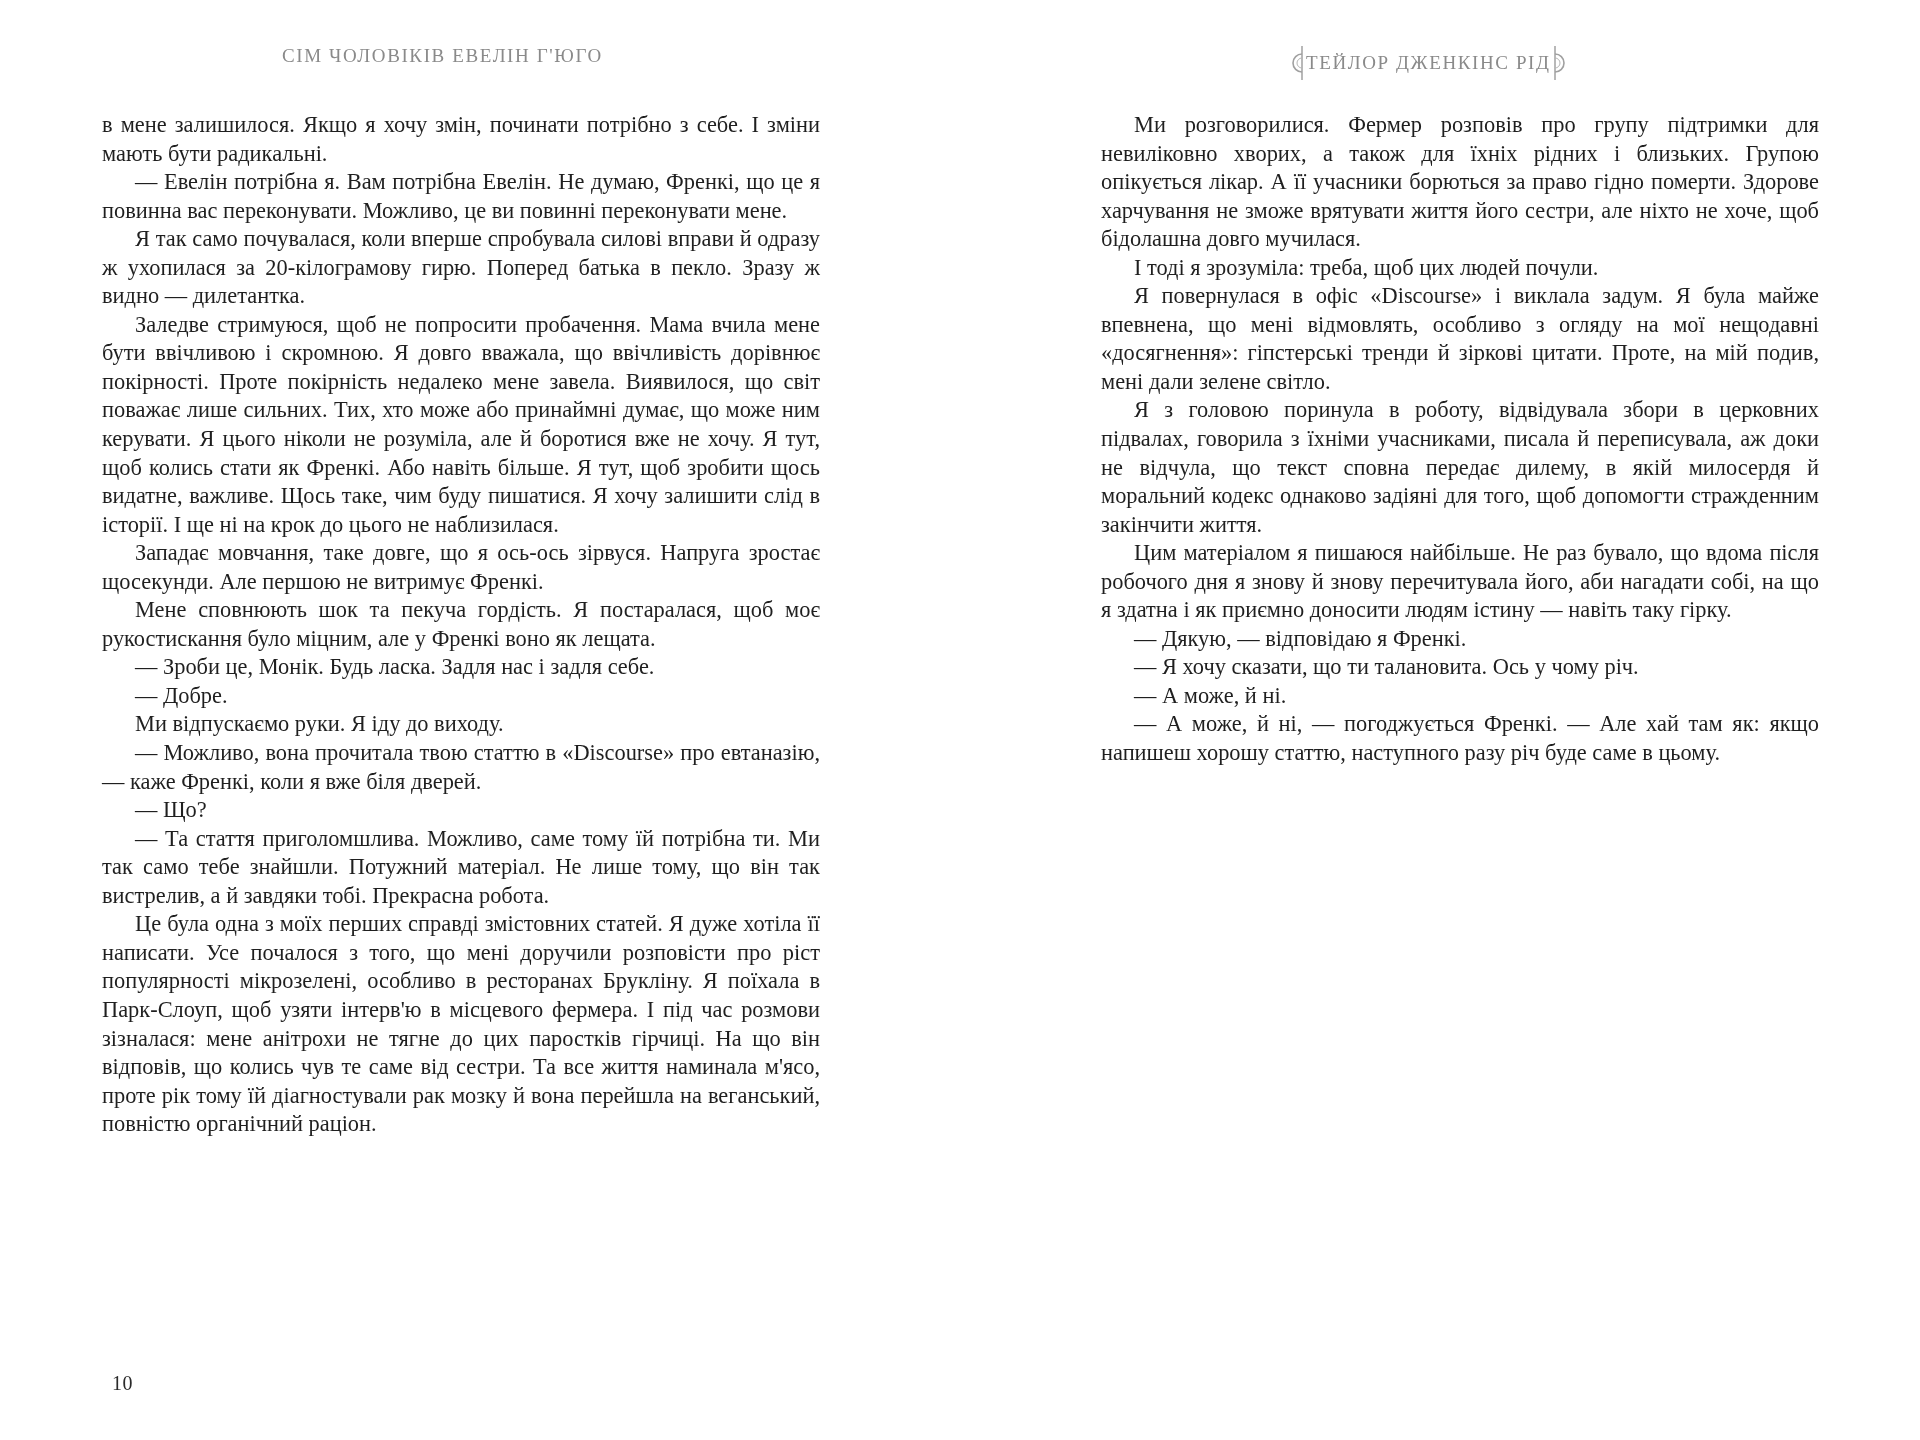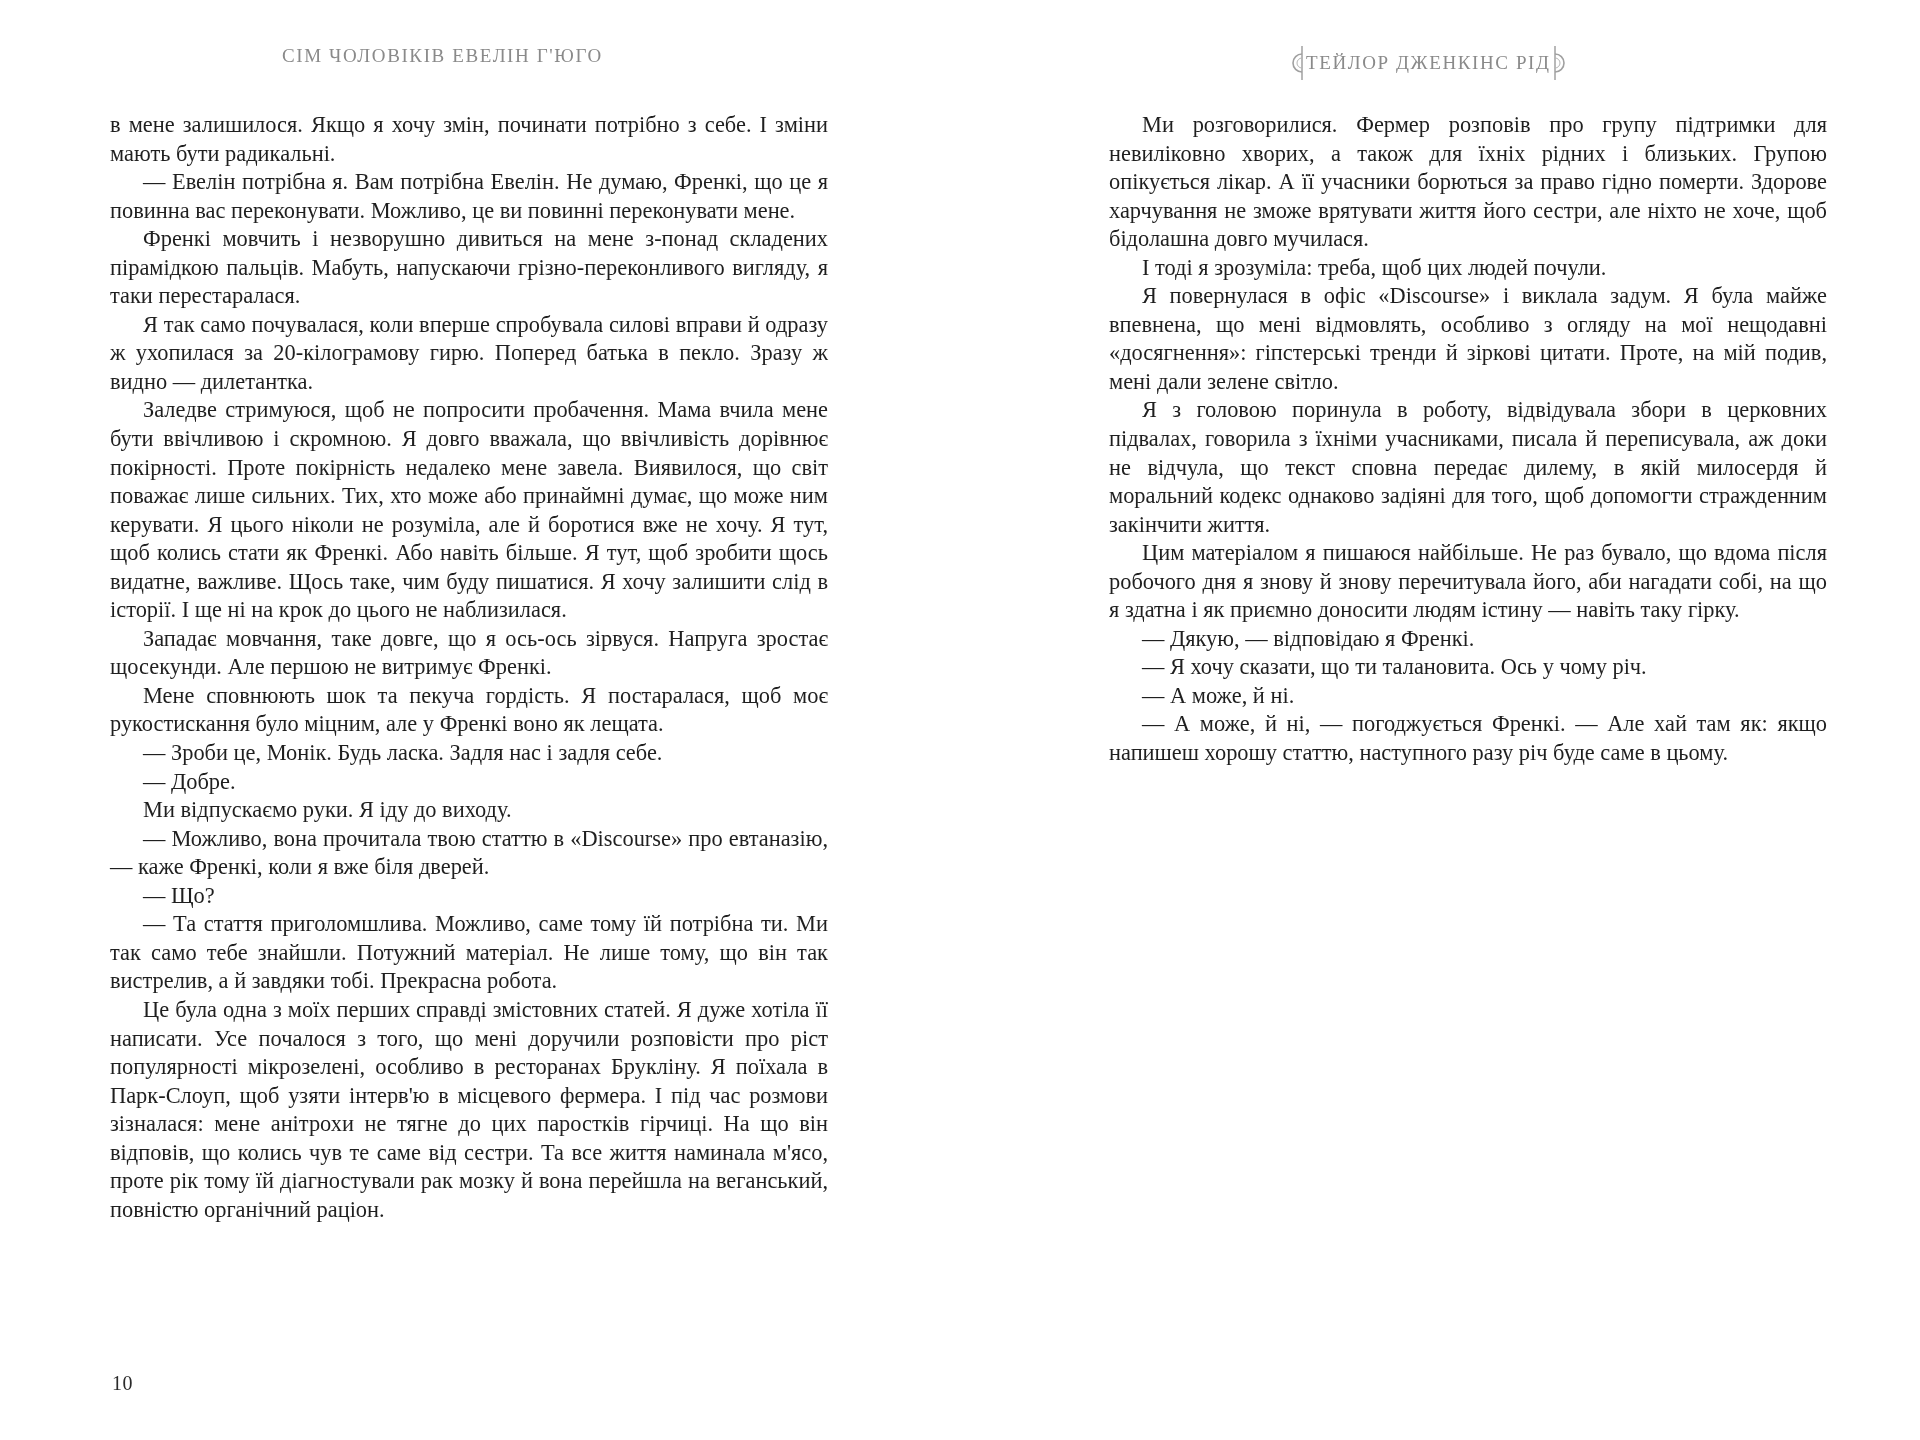--- a/index.html
+++ b/index.html
@@ -50,21 +50,20 @@
   .ornament svg { display: block; }
 
   .text-block {
     position: absolute;
     top: 111px;
     width: 718px;
     font-size: 22.4px;
     line-height: 28.55px;
     text-align: justify;
     hyphens: manual;
-    margin-left: 8px;
   }
   .page-left .text-block { left: 102px; }
   .page-right .text-block { left: 141px; }
 
   .para {
     margin: 0;
     text-indent: 33px;
   }
   .para.no-indent { text-indent: 0; }
 
@@ -79,21 +78,20 @@
 </style>
 </head>
 <body>
 
 <div class="page page-left">
   <div class="running-head">Сім чоловіків Евелін Г'юго</div>
 
   <div class="text-block">
     <p class="para no-indent">в мене залишилося. Якщо я хочу змін, починати потрібно з себе. І зміни мають бути радикальні.</p>
     <p class="para">— Евелін потрібна я. Вам потрібна Евелін. Не думаю, Френкі, що це я повинна вас переконувати. Можливо, це ви повинні пе­реконувати мене.</p>
-    <p class="para">Френкі мовчить і незворушно дивиться на мене з-понад скла­дених пірамідкою пальців. Мабуть, напускаючи грізно-переконли­вого вигляду, я таки перестаралася.</p>
     <p class="para">Я так само почувалася, коли вперше спробувала силові впра­ви й одразу ж ухопилася за 20-кілограмову гирю. Поперед батька в пекло. Зразу ж видно — дилетантка.</p>
     <p class="para">Заледве стримуюся, щоб не попросити пробачення. Мама вчи­ла мене бути ввічливою і скромною. Я довго вважала, що ввічли­вість дорівнює покірності. Проте покірність недалеко мене завела. Виявилося, що світ поважає лише сильних. Тих, хто може або при­наймні думає, що може ним керувати. Я цього ніколи не розуміла, але й боротися вже не хочу. Я тут, щоб колись стати як Френкі. Або навіть більше. Я тут, щоб зробити щось видатне, важливе. Щось таке, чим буду пишатися. Я хочу залишити слід в історії. І ще ні на крок до цього не наблизилася.</p>
     <p class="para">Западає мовчання, таке довге, що я ось-ось зірвуся. Напруга зростає щосекунди. Але першою не витримує Френкі.</p>
     <p class="para">Мене сповнюють шок та пекуча гордість. Я постаралася, щоб моє рукостискання було міцним, але у Френкі воно як лещата.</p>
     <p class="para">— Зроби це, Монік. Будь ласка. Задля нас і задля себе.</p>
     <p class="para">— Добре.</p>
     <p class="para">Ми відпускаємо руки. Я іду до виходу.</p>
     <p class="para">— Можливо, вона прочитала твою статтю в «Discourse» про евтаназію, — каже Френкі, коли я вже біля дверей.</p>
     <p class="para">— Що?</p>
     <p class="para">— Та стаття приголомшлива. Можливо, саме тому їй потрібна ти. Ми так само тебе знайшли. Потужний матеріал. Не лише тому, що він так вистрелив, а й завдяки тобі. Прекрасна робота.</p>

